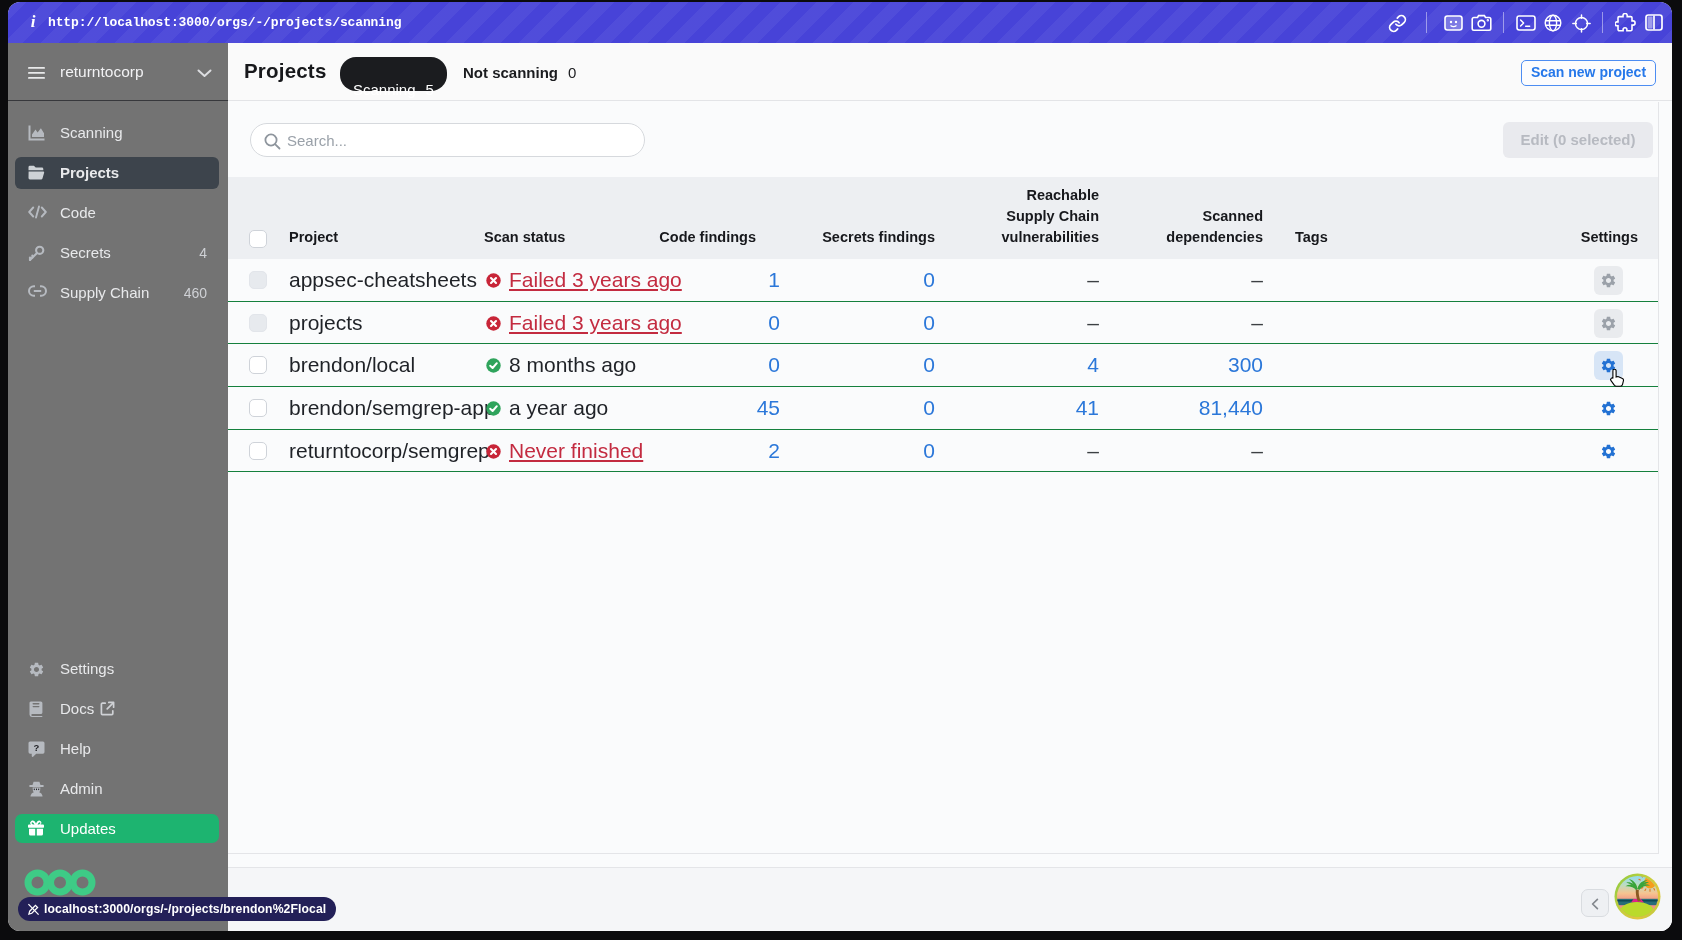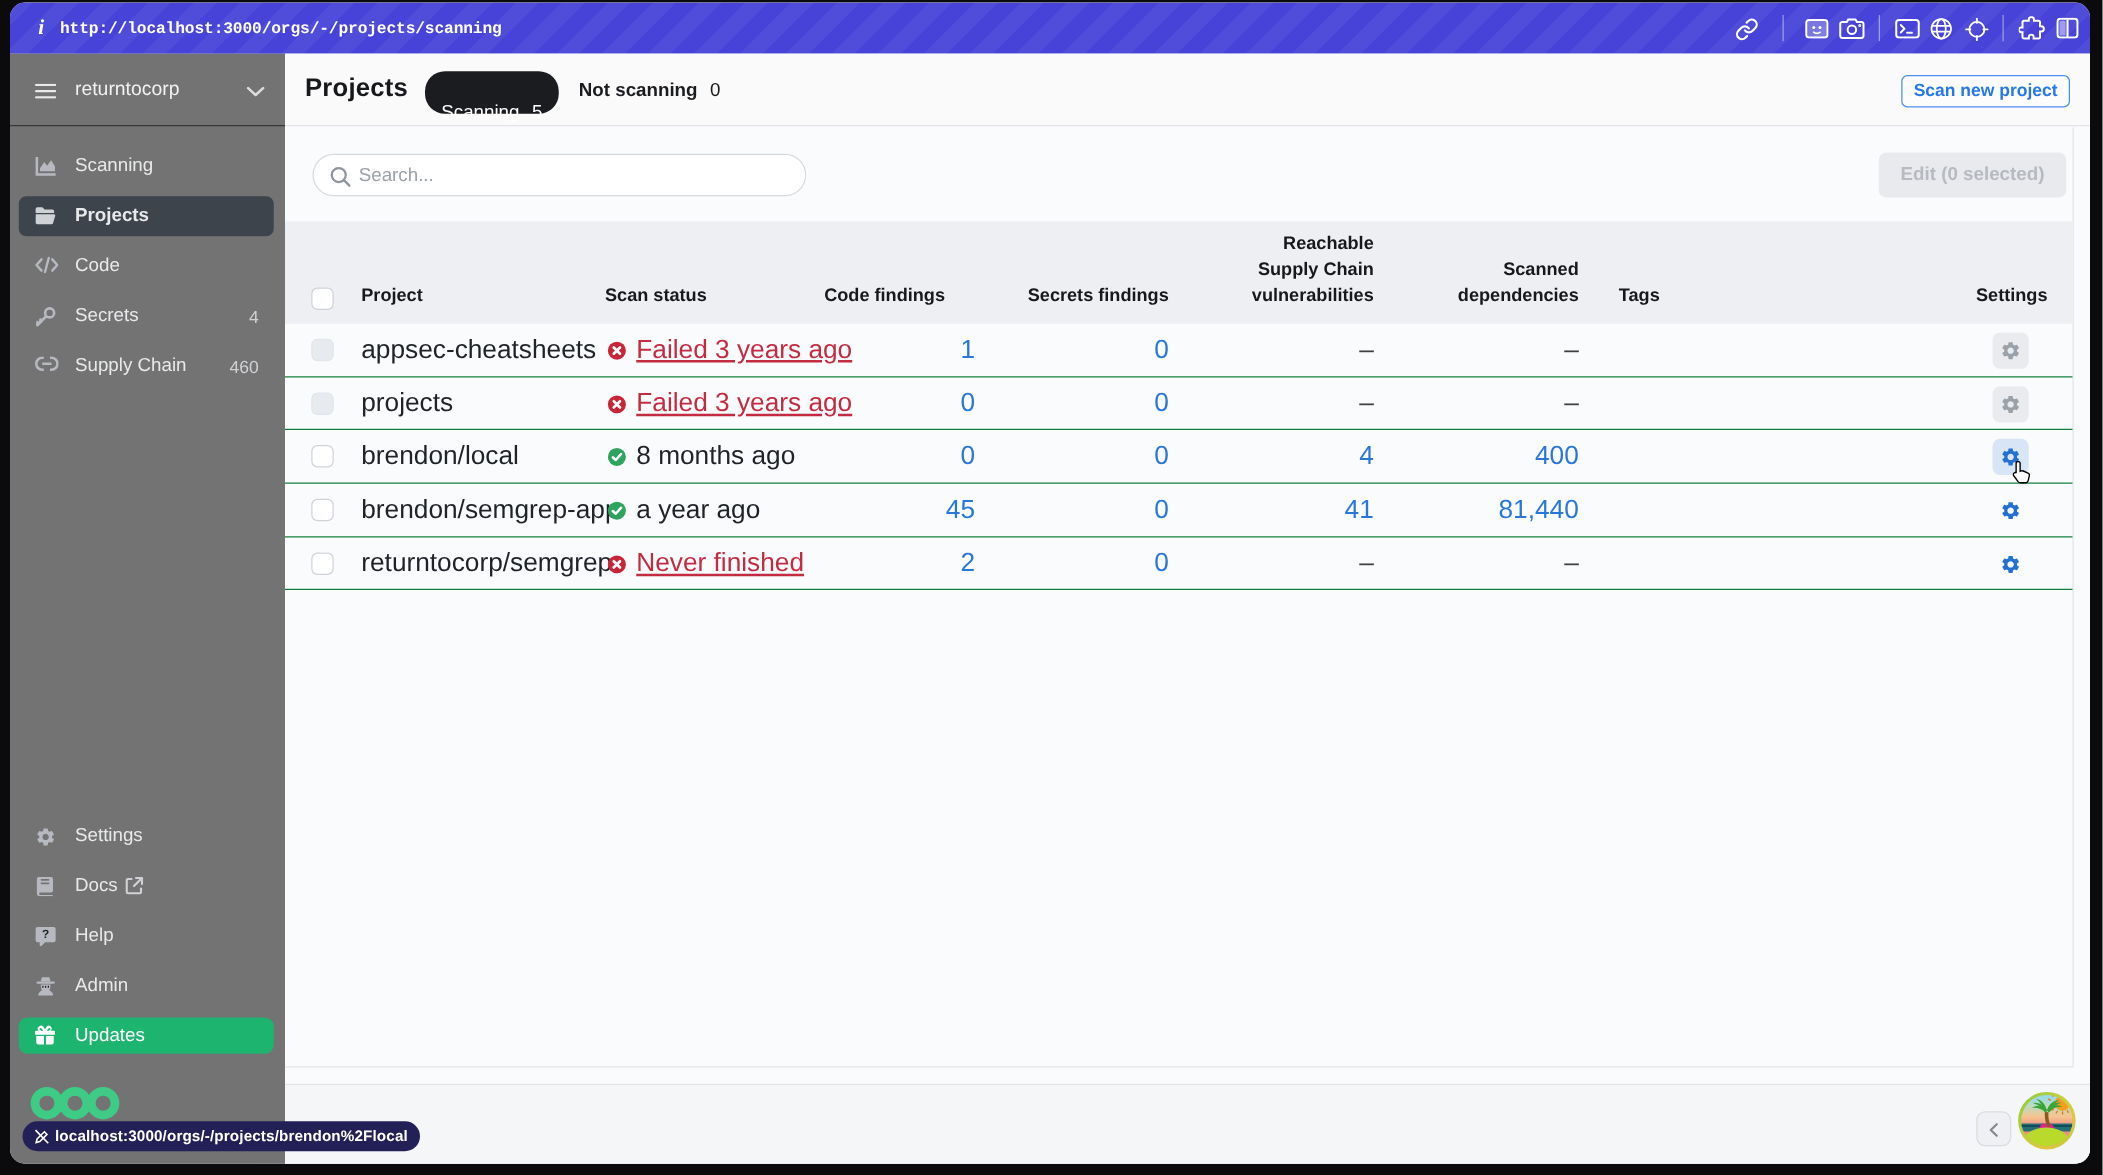--- a/index.html
+++ b/index.html
@@ -357,21 +357,21 @@
     <div class="row" style="top:301.4px">
       <div class="cb on"></div>
       <div class="cell" style="left:61px">brendon/local</div>
       <div class="scanstat"><svg width="15" height="15" viewBox="0 0 15 15">
             <circle cx="7.5" cy="7.5" r="7.2" fill="#2fa45c"></circle>
             <polyline points="4.2,7.8 6.6,10 10.8,5.2" fill="none" stroke="#fff" stroke-width="2" stroke-linecap="round" stroke-linejoin="round"></polyline>
           </svg><span class="txt">8 months ago</span></div>
       <div class="cell num" style="right:878px;width:80px">0</div>
       <div class="cell num" style="right:723px;width:80px">0</div>
       <div class="cell num" style="right:559px;width:80px">4</div>
-      <div class="cell num" style="right:395px;width:80px">400</div>
+      <div class="cell num" style="right:395px;width:80px">300</div>
       <div class="gearbtn" style="background:#d7e5f6">
           <svg width="17" height="17" viewBox="0 0 24 24">
             <path fill="#2271d3" d="M19.14 12.94c.04-.3.06-.61.06-.94 0-.32-.02-.64-.07-.94l2.03-1.58c.18-.14.23-.41.12-.61l-1.92-3.32c-.12-.22-.37-.29-.59-.22l-2.39.96c-.5-.38-1.03-.7-1.62-.94l-.36-2.54c-.04-.24-.24-.41-.48-.41h-3.84c-.24 0-.43.17-.47.41l-.36 2.54c-.59.24-1.13.57-1.62.94l-2.39-.96c-.22-.08-.47 0-.59.22L2.74 8.87c-.12.21-.08.47.12.61l2.03 1.58c-.05.3-.09.63-.09.94s.02.64.07.94l-2.03 1.58c-.18.14-.23.41-.12.61l1.92 3.32c.12.22.37.29.59.22l2.39-.96c.5.38 1.03.7 1.62.94l.36 2.54c.05.24.24.41.48.41h3.84c.24 0 .44-.17.47-.41l.36-2.54c.59-.24 1.13-.56 1.62-.94l2.39.96c.22.08.47 0 .59-.22l1.92-3.32c.12-.22.07-.47-.12-.61l-2.01-1.58zM12 15.6c-1.98 0-3.6-1.62-3.6-3.6s1.62-3.6 3.6-3.6 3.6 1.62 3.6 3.6-1.62 3.6-3.6 3.6z"></path>
           </svg>
         </div>
       <svg class="abs" style="left:1382px;top:24px;z-index:5" width="17" height="20" viewBox="0 0 17 20">
           <path d="M4.5 1.2c.9 0 1.6.7 1.6 1.6v6.2l1-.3c.5-.15 1-.1 1.5.1l3.8 1.7c.8.35 1.25 1.2 1.05 2.05l-.9 3.9c-.25 1-1.15 1.75-2.2 1.75H6.3c-.7 0-1.4-.35-1.85-.9L1 12.6c-.55-.7-.45-1.7.25-2.25.6-.5 1.45-.45 2 .1l-.35-.3V2.8c0-.9.7-1.6 1.6-1.6z" fill="#fff" stroke="#000" stroke-width="1.1"></path>
         </svg>
     </div>
     <div class="row" style="top:344.1px">

